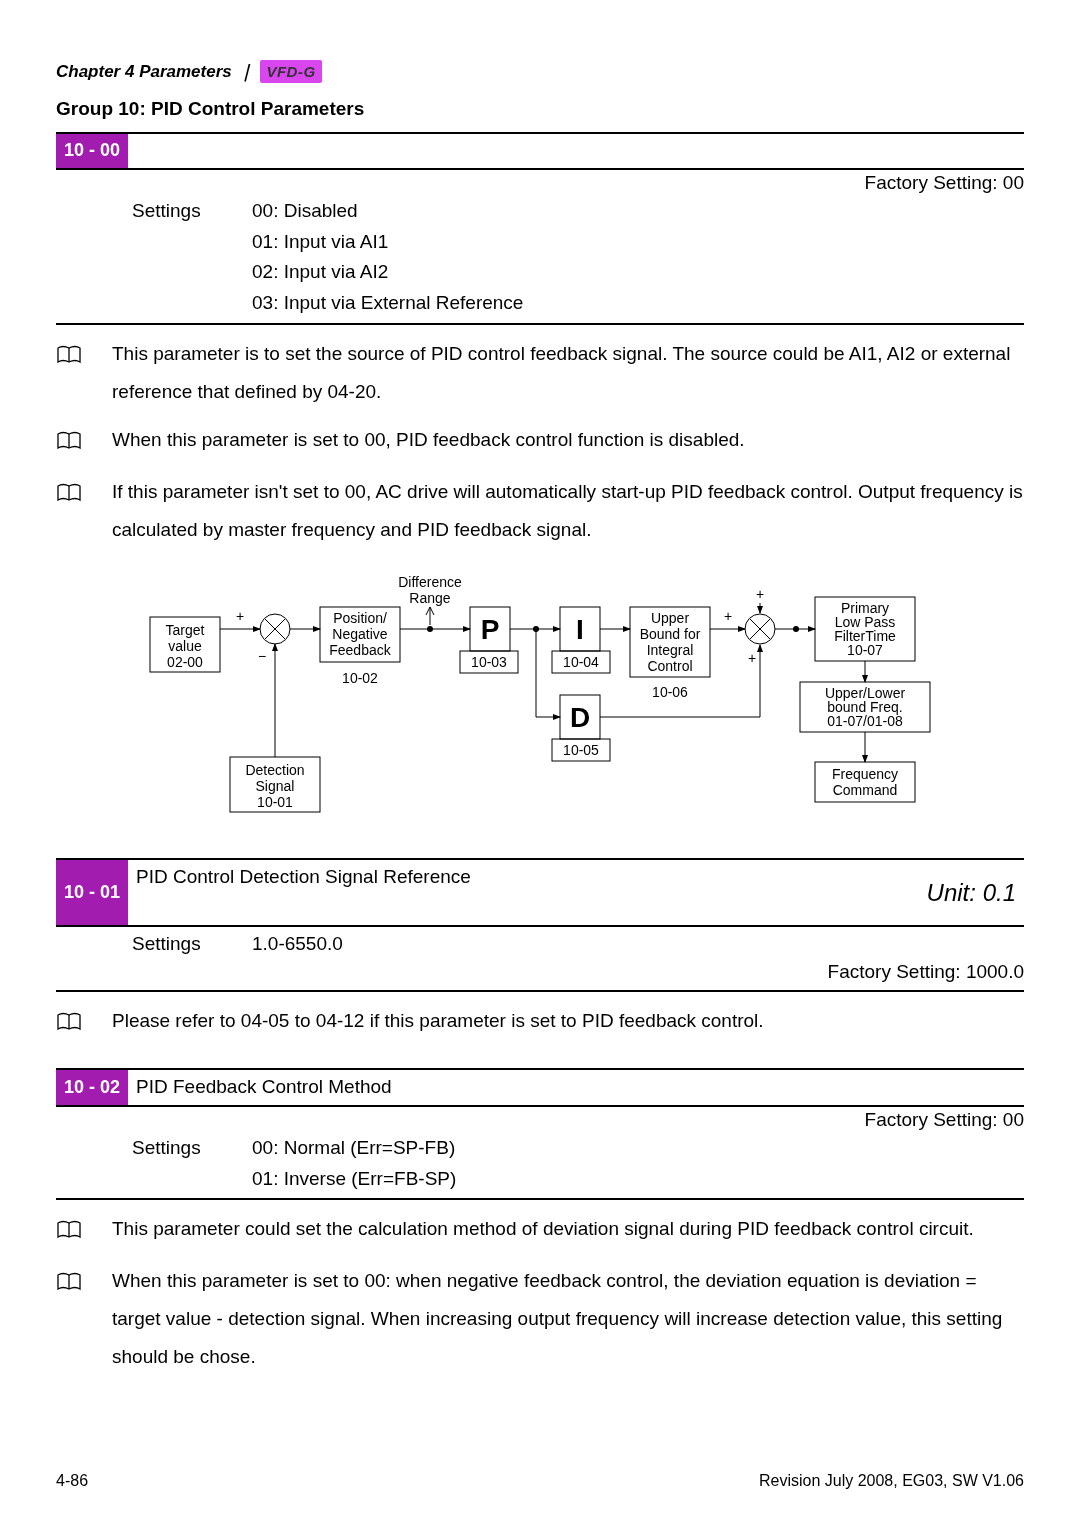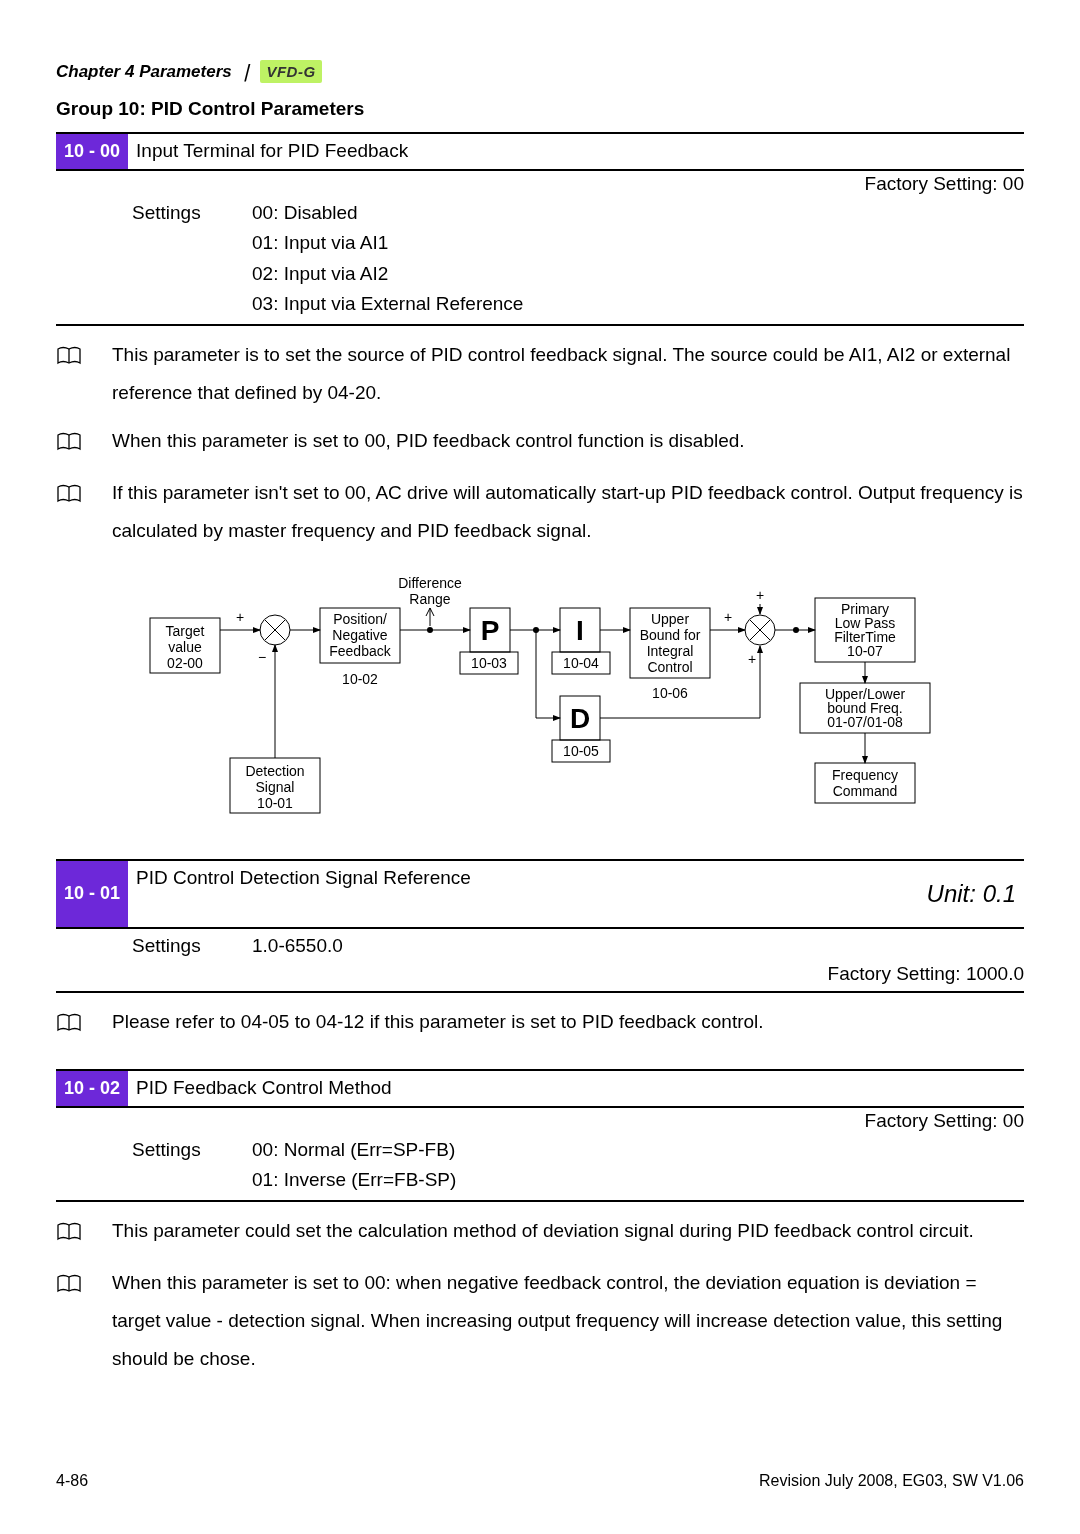--- a/index.html
+++ b/index.html
@@ -16,21 +16,21 @@
   .chapter-header {
     font-size: 17px;
     font-style: italic;
     font-weight: bold;
     margin-bottom: 12px;
     display: flex;
     align-items: center;
     gap: 6px;
   }
   .brand-badge {
-    background: #bef264;
+    background: #d946ef;
     color: #333;
     font-style: italic;
     font-weight: bold;
     padding: 1px 6px;
     font-size: 15px;
     letter-spacing: 0.5px;
     border-radius: 2px;
   }
   .group-title {
     font-weight: bold;
@@ -39,21 +39,21 @@
   }
   .param-block { margin-bottom: 6px; }
   .param-header {
     border-top: 2px solid #000;
     border-bottom: 2px solid #000;
     display: flex;
     align-items: stretch;
     padding: 0;
   }
   .param-code {
-    background: #6d28d9;
+    background: #a21caf;
     color: #fff;
     font-weight: bold;
     padding: 4px 8px;
     font-size: 18px;
     white-space: nowrap;
     display: flex;
     align-items: center;
   }
   .param-name {
     padding: 4px 8px;
@@ -130,21 +130,20 @@
   <span>Chapter 4 Parameters</span>
   <span>｜</span>
   <span class="brand-badge">VFD-G</span>
 </div>
 
 <div class="group-title">Group 10: PID Control Parameters</div>
 
 <div class="param-block">
   <div class="param-header">
     <div class="param-code">10 - 00</div>
-    <div class="param-name">Input Terminal for PID Feedback</div>
   </div>
   <div class="factory-row">Factory Setting: 00</div>
   <div class="settings-row">
     <div class="settings-label">Settings</div>
     <div class="settings-values">
       <div>00: Disabled</div>
       <div>01: Input via AI1</div>
       <div>02: Input via AI2</div>
       <div>03: Input via External Reference</div>
     </div>

